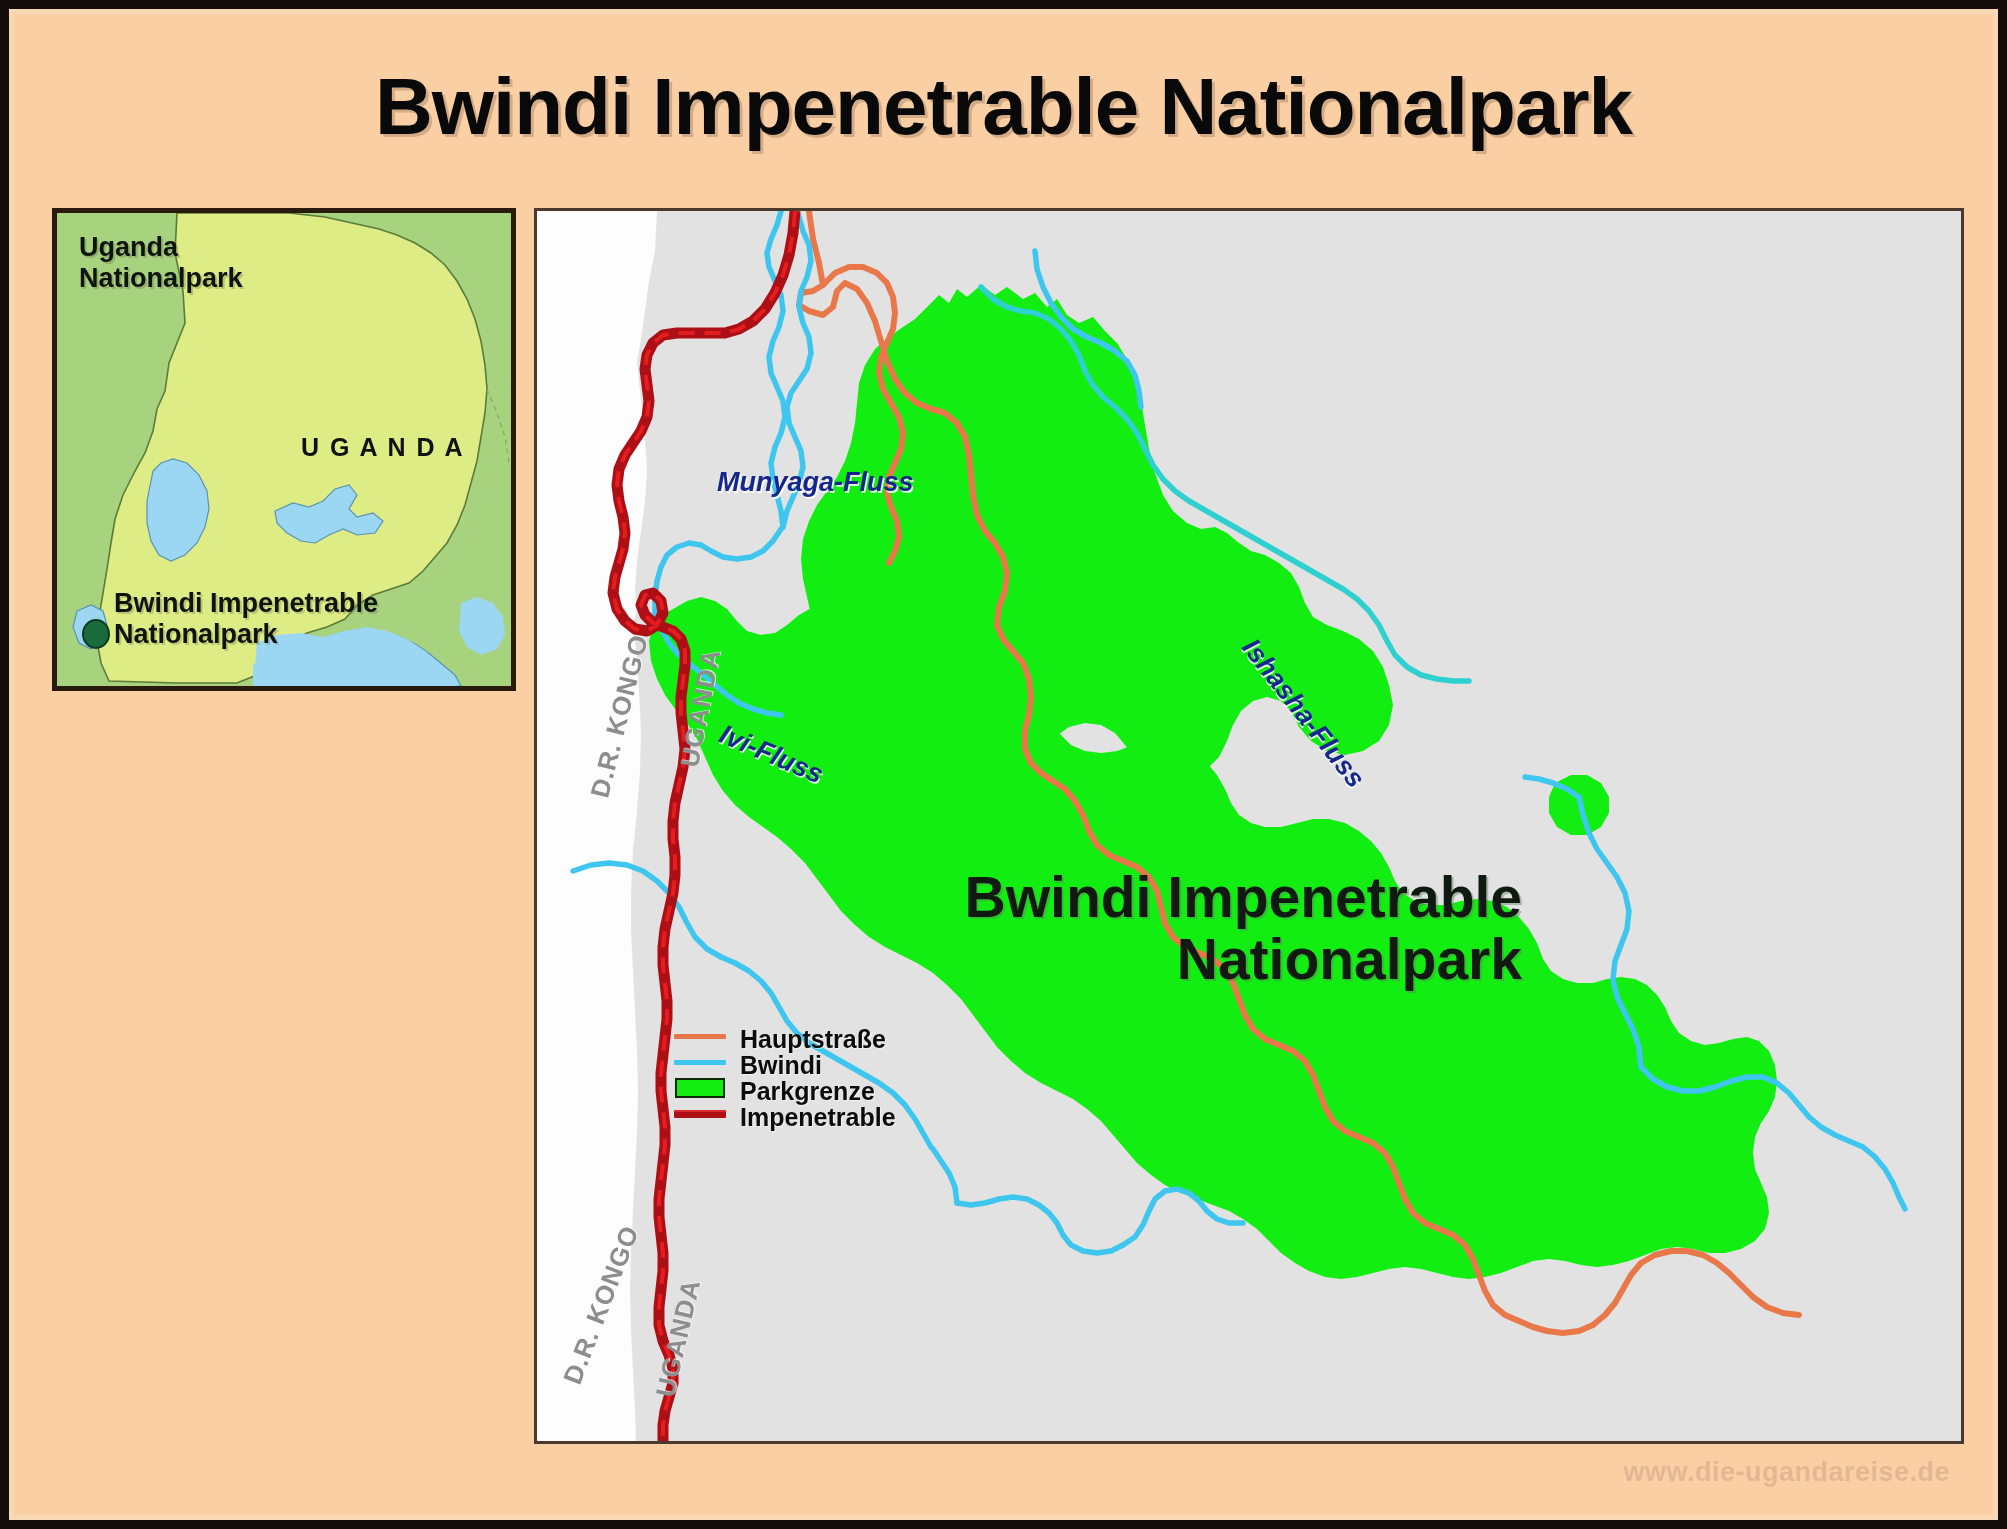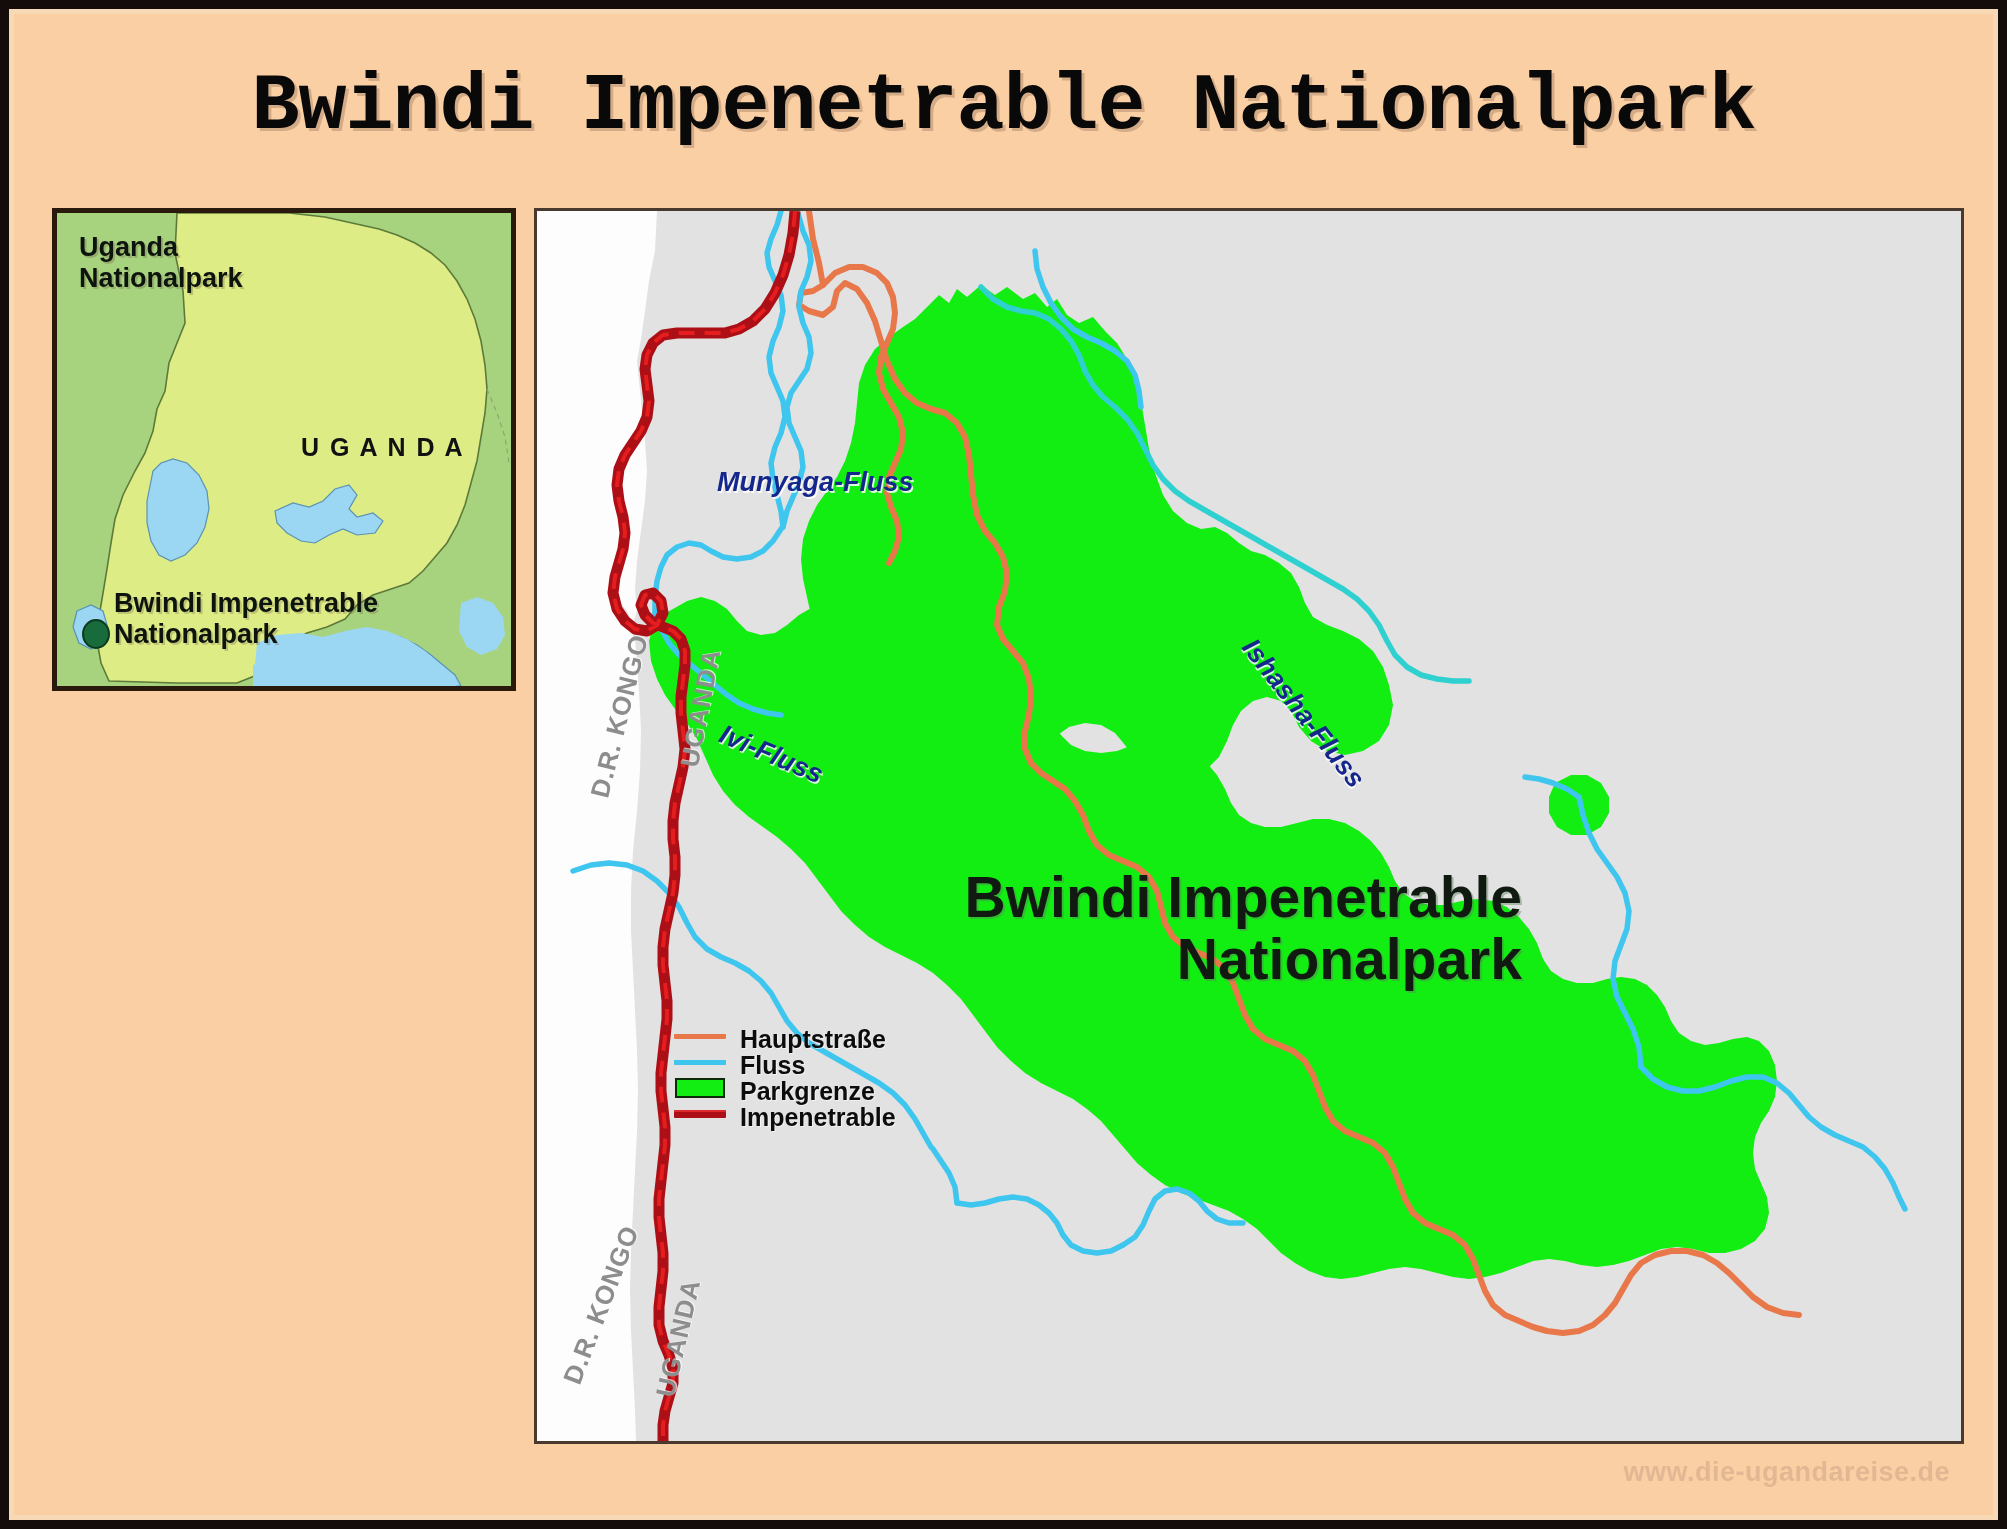--- a/index.html
+++ b/index.html
@@ -31,21 +31,20 @@
     left: 0;
     top: 52px;
     width: 100%;
     text-align: center;
     font-size: 80px;
     font-weight: bold;
     letter-spacing: -1px;
     color: #090909;
     text-shadow: 3px 3px 0 rgba(120,90,70,0.30);
     white-space: nowrap;
-    font-family: Liberation Mono, monospace;
   }
 
   
   #inset-panel {
     position: absolute;
     left: 43px;
     top: 199px;
     width: 464px;
     height: 483px;
     background: #a7d37e;
@@ -458,21 +457,21 @@
       <div class="legend-row">
         <span class="legend-key">
           <span class="key-line key-road"></span>
         </span>
         <span class="legend-label">Hauptstraße</span>
       </div>
       <div class="legend-row">
         <span class="legend-key">
           <span class="key-line key-river"></span>
         </span>
-        <span class="legend-label">Fluss</span>
+        <span class="legend-label">Bwindi</span>
       </div>
       <div class="legend-row">
         <span class="legend-key">
           <span class="key-box"></span>
         </span>
         <span class="legend-label">Parkgrenze</span>
       </div>
       <div class="legend-row">
         <span class="legend-key">
           <span class="key-line key-border"></span>

